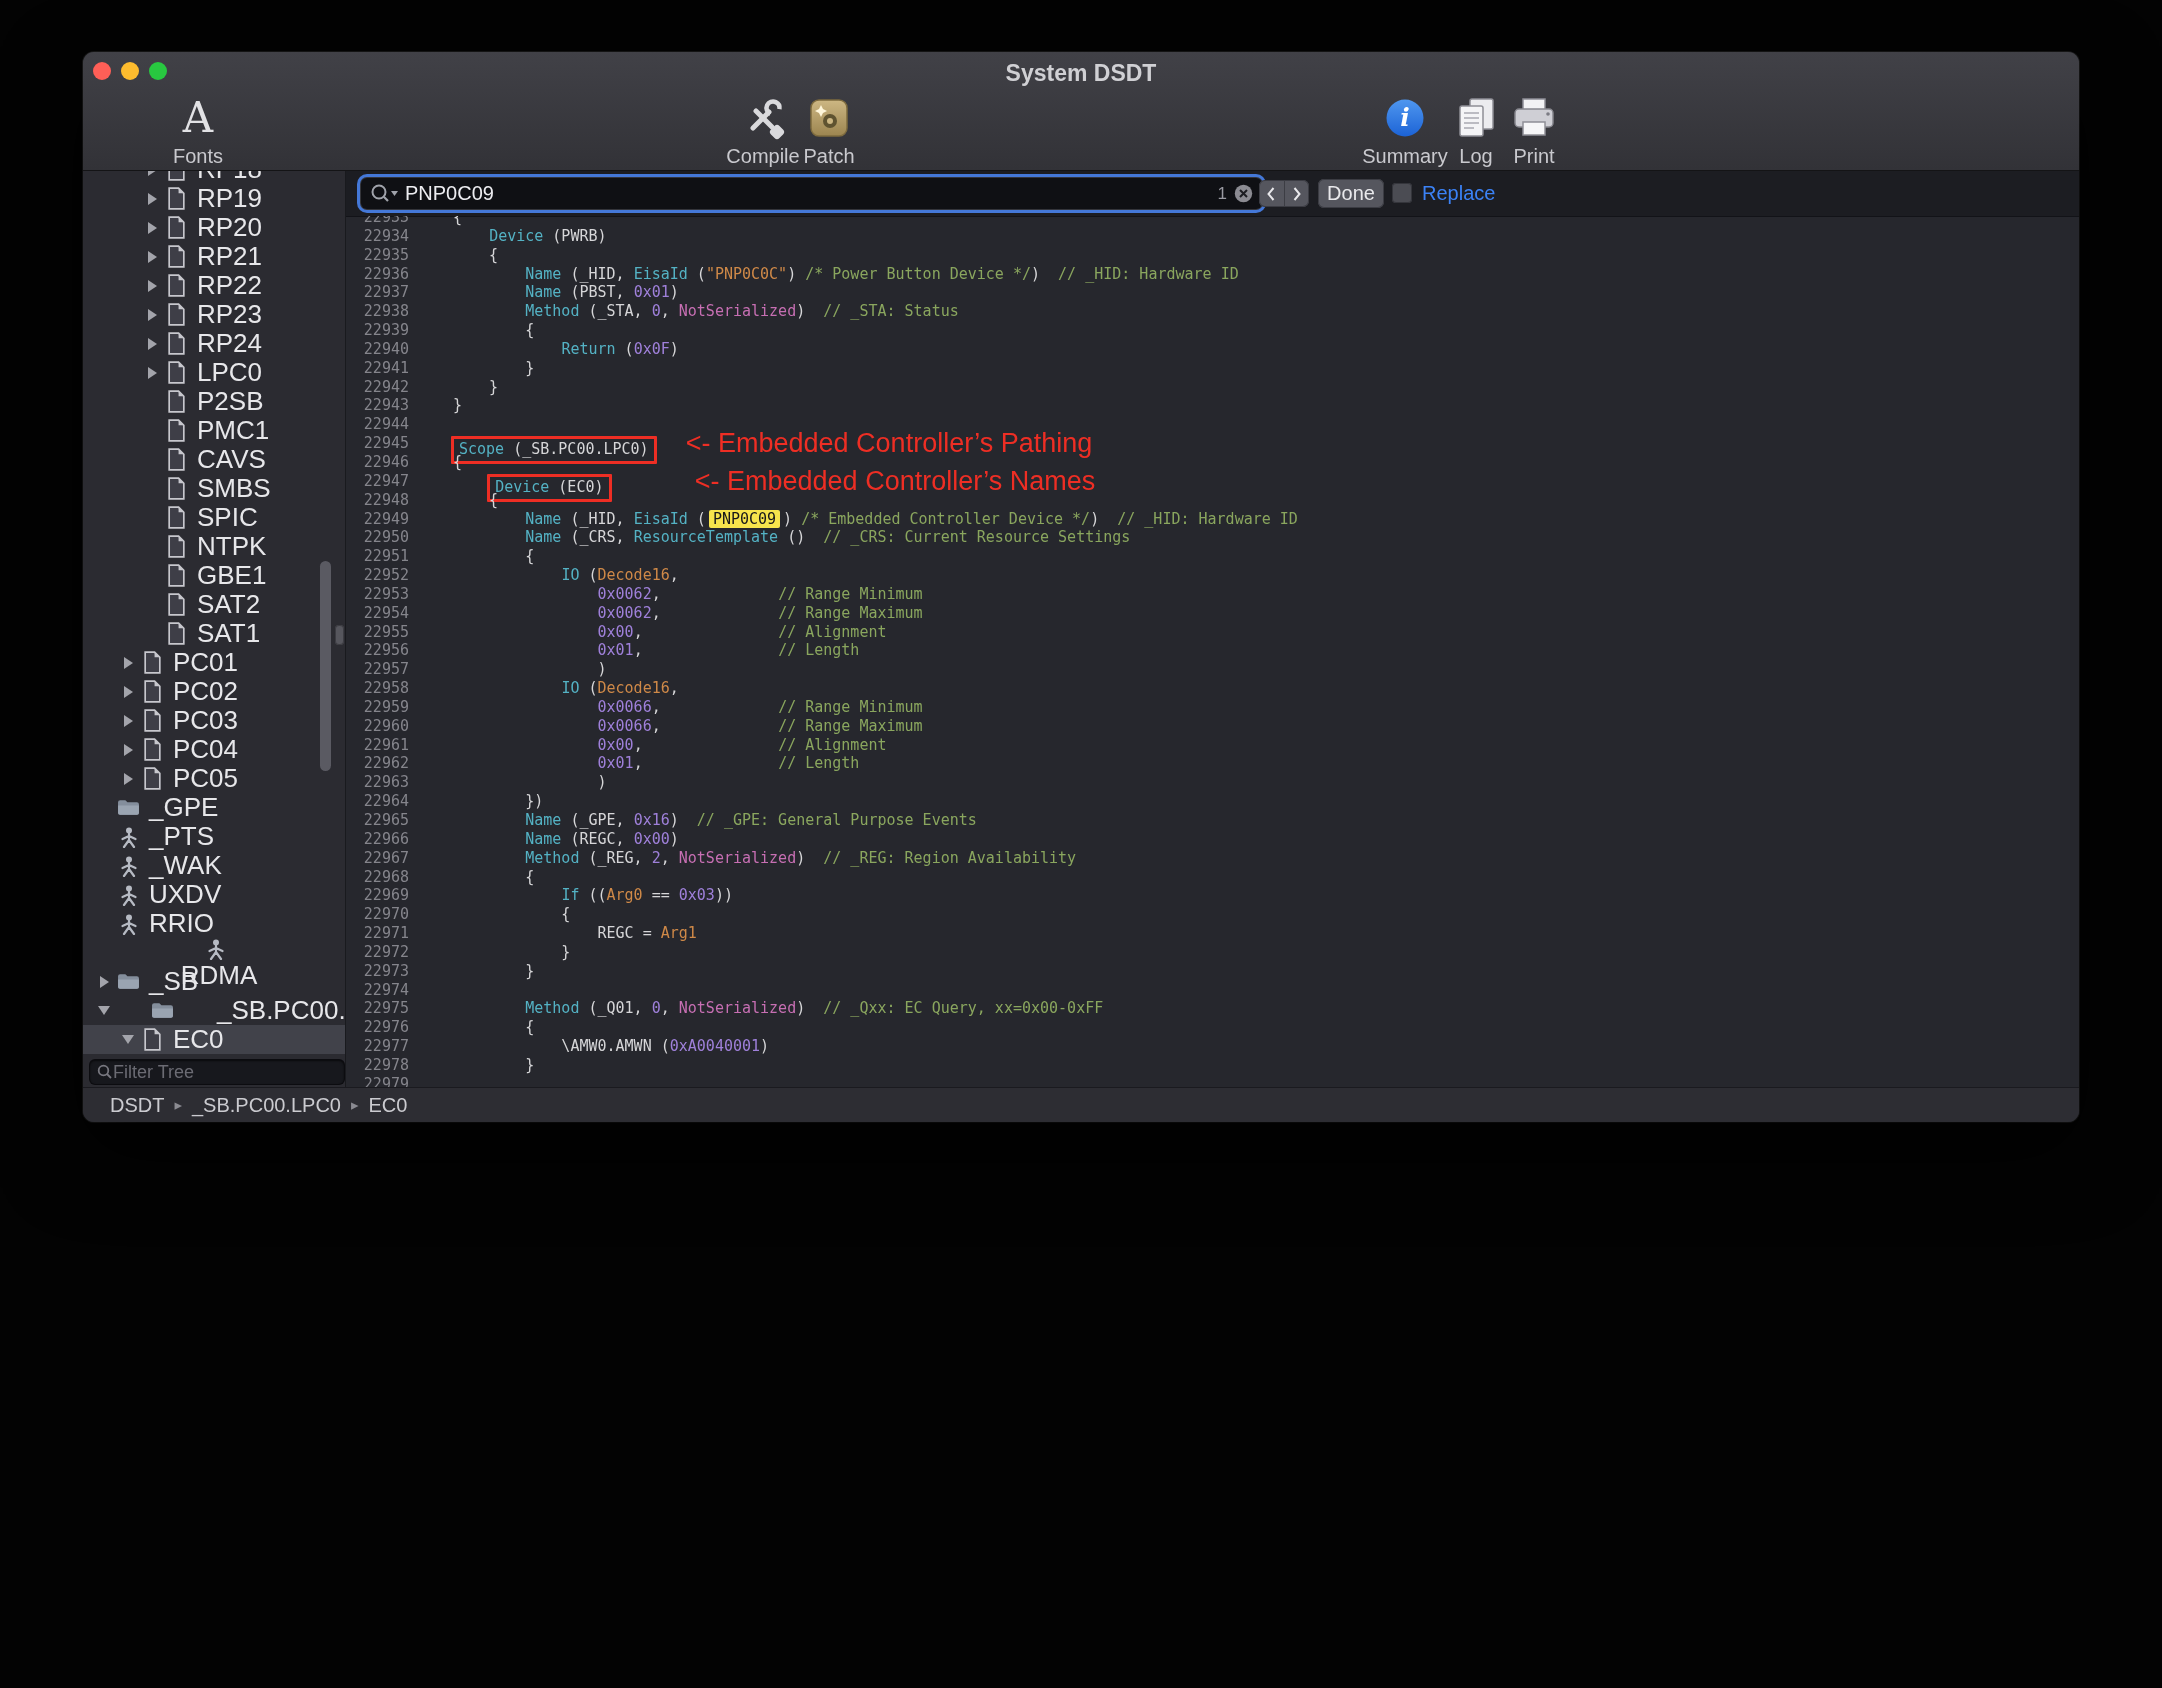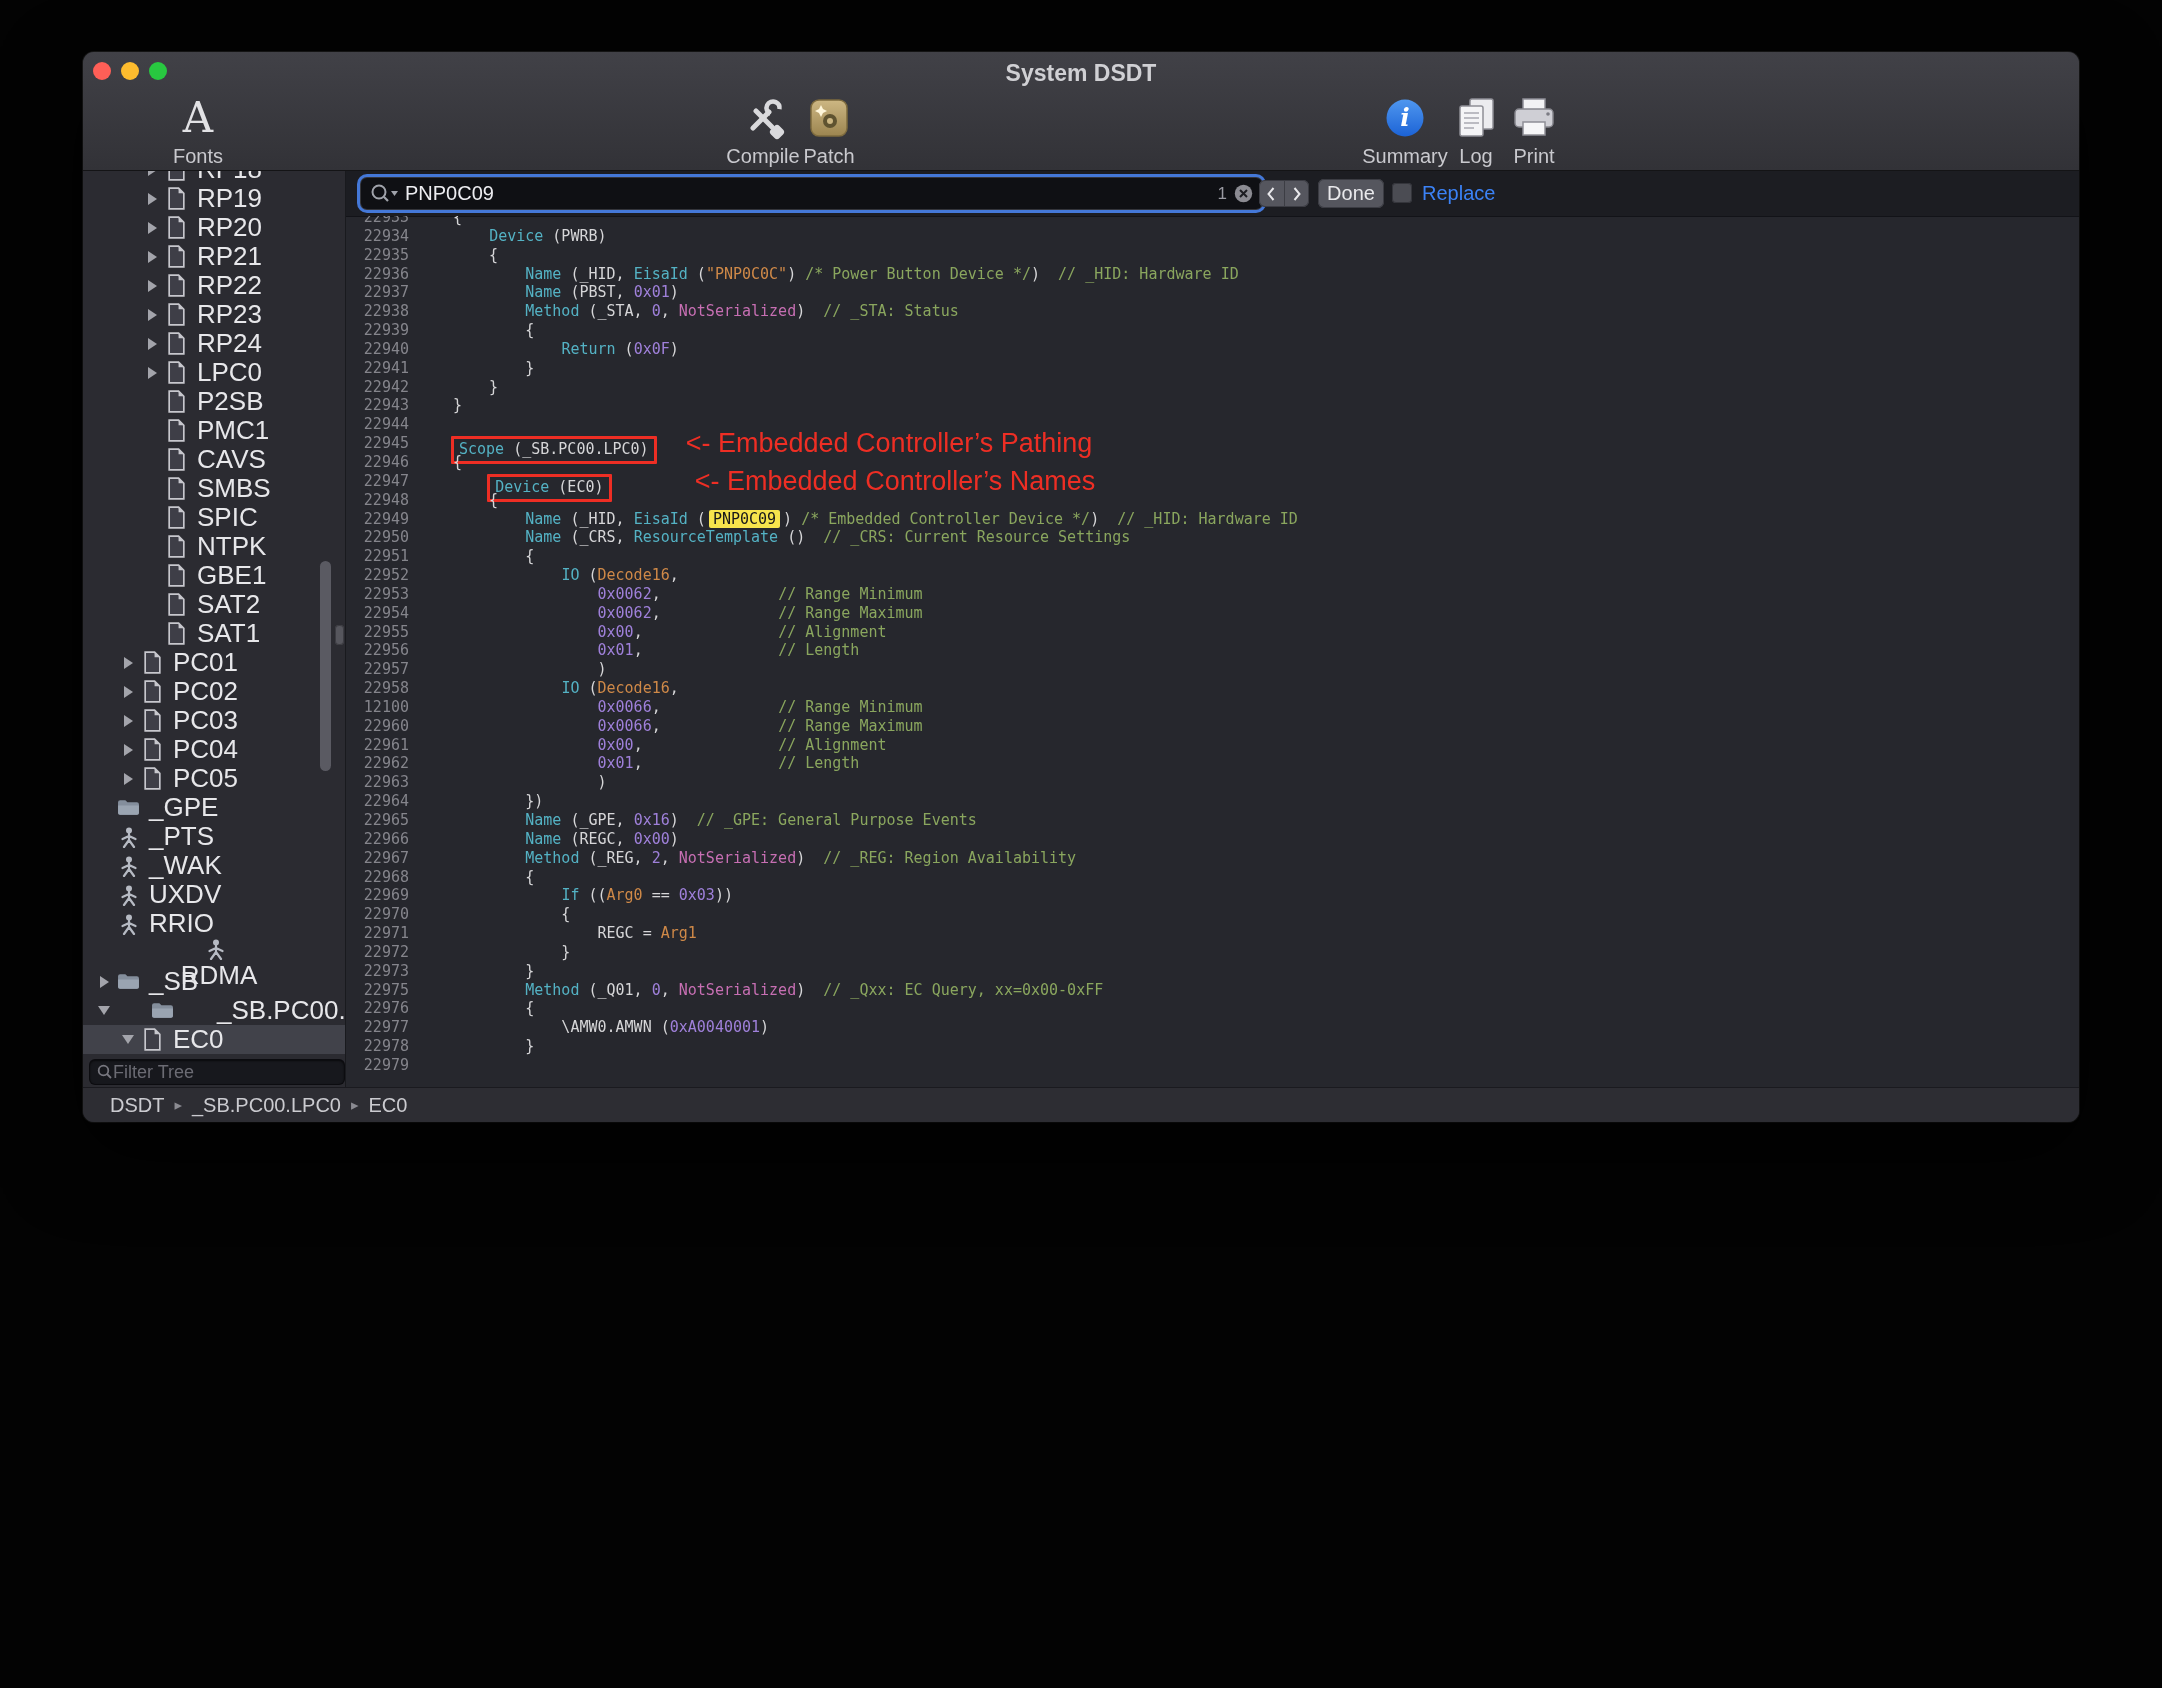--- a/index.html
+++ b/index.html
@@ -574,35 +574,36 @@
             <div class="ln"><span class="no">22949</span><span class="src"><span class="cp">        </span><span class="ck">Name</span><span class="cp"> (_HID, </span><span class="ck">EisaId</span><span class="cp"> (</span><span class="chl">PNP0C09</span><span class="cp">) </span><span class="cc">/* Embedded Controller Device */</span><span class="cp">)  </span><span class="cc">// _HID: Hardware ID</span></span></div>
             <div class="ln"><span class="no">22950</span><span class="src"><span class="cp">        </span><span class="ck">Name</span><span class="cp"> (_CRS, </span><span class="ck">ResourceTemplate</span><span class="cp"> ()  </span><span class="cc">// _CRS: Current Resource Settings</span></span></div>
             <div class="ln"><span class="no">22951</span><span class="src"><span class="cp">        {</span></span></div>
             <div class="ln"><span class="no">22952</span><span class="src"><span class="cp">            </span><span class="ck">IO</span><span class="cp"> (</span><span class="ca">Decode16</span><span class="cp">,</span></span></div>
             <div class="ln"><span class="no">22953</span><span class="src"><span class="cp">                </span><span class="cn">0x0062</span><span class="cp">,             </span><span class="cc">// Range Minimum</span></span></div>
             <div class="ln"><span class="no">22954</span><span class="src"><span class="cp">                </span><span class="cn">0x0062</span><span class="cp">,             </span><span class="cc">// Range Maximum</span></span></div>
             <div class="ln"><span class="no">22955</span><span class="src"><span class="cp">                </span><span class="cn">0x00</span><span class="cp">,               </span><span class="cc">// Alignment</span></span></div>
             <div class="ln"><span class="no">22956</span><span class="src"><span class="cp">                </span><span class="cn">0x01</span><span class="cp">,               </span><span class="cc">// Length</span></span></div>
             <div class="ln"><span class="no">22957</span><span class="src"><span class="cp">                )</span></span></div>
             <div class="ln"><span class="no">22958</span><span class="src"><span class="cp">            </span><span class="ck">IO</span><span class="cp"> (</span><span class="ca">Decode16</span><span class="cp">,</span></span></div>
-            <div class="ln"><span class="no">12100</span><span class="src"><span class="cp">                </span><span class="cn">0x0066</span><span class="cp">,             </span><span class="cc">// Range Minimum</span></span></div>
+            <div class="ln"><span class="no">22959</span><span class="src"><span class="cp">                </span><span class="cn">0x0066</span><span class="cp">,             </span><span class="cc">// Range Minimum</span></span></div>
             <div class="ln"><span class="no">22960</span><span class="src"><span class="cp">                </span><span class="cn">0x0066</span><span class="cp">,             </span><span class="cc">// Range Maximum</span></span></div>
             <div class="ln"><span class="no">22961</span><span class="src"><span class="cp">                </span><span class="cn">0x00</span><span class="cp">,               </span><span class="cc">// Alignment</span></span></div>
             <div class="ln"><span class="no">22962</span><span class="src"><span class="cp">                </span><span class="cn">0x01</span><span class="cp">,               </span><span class="cc">// Length</span></span></div>
             <div class="ln"><span class="no">22963</span><span class="src"><span class="cp">                )</span></span></div>
             <div class="ln"><span class="no">22964</span><span class="src"><span class="cp">        })</span></span></div>
             <div class="ln"><span class="no">22965</span><span class="src"><span class="cp">        </span><span class="ck">Name</span><span class="cp"> (_GPE, </span><span class="cn">0x16</span><span class="cp">)  </span><span class="cc">// _GPE: General Purpose Events</span></span></div>
             <div class="ln"><span class="no">22966</span><span class="src"><span class="cp">        </span><span class="ck">Name</span><span class="cp"> (REGC, </span><span class="cn">0x00</span><span class="cp">)</span></span></div>
             <div class="ln"><span class="no">22967</span><span class="src"><span class="cp">        </span><span class="ck">Method</span><span class="cp"> (_REG, </span><span class="cn">2</span><span class="cp">, </span><span class="cr">NotSerialized</span><span class="cp">)  </span><span class="cc">// _REG: Region Availability</span></span></div>
             <div class="ln"><span class="no">22968</span><span class="src"><span class="cp">        {</span></span></div>
             <div class="ln"><span class="no">22969</span><span class="src"><span class="cp">            </span><span class="ck">If</span><span class="cp"> ((</span><span class="ca">Arg0</span><span class="cp"> == </span><span class="cn">0x03</span><span class="cp">))</span></span></div>
             <div class="ln"><span class="no">22970</span><span class="src"><span class="cp">            {</span></span></div>
             <div class="ln"><span class="no">22971</span><span class="src"><span class="cp">                REGC = </span><span class="ca">Arg1</span></span></div>
             <div class="ln"><span class="no">22972</span><span class="src"><span class="cp">            }</span></span></div>
             <div class="ln"><span class="no">22973</span><span class="src"><span class="cp">        }</span></span></div>
+            <div class="ln"><span class="no">22974</span><span class="src"></span></div>
             <div class="ln"><span class="no">22975</span><span class="src"><span class="cp">        </span><span class="ck">Method</span><span class="cp"> (_Q01, </span><span class="cn">0</span><span class="cp">, </span><span class="cr">NotSerialized</span><span class="cp">)  </span><span class="cc">// _Qxx: EC Query, xx=0x00-0xFF</span></span></div>
             <div class="ln"><span class="no">22976</span><span class="src"><span class="cp">        {</span></span></div>
             <div class="ln"><span class="no">22977</span><span class="src"><span class="cp">            \AMW0.AMWN (</span><span class="cn">0xA0040001</span><span class="cp">)</span></span></div>
             <div class="ln"><span class="no">22978</span><span class="src"><span class="cp">        }</span></span></div>
             <div class="ln"><span class="no">22979</span><span class="src"></span></div>
           </div>
       </div>
 
     </div>
 

